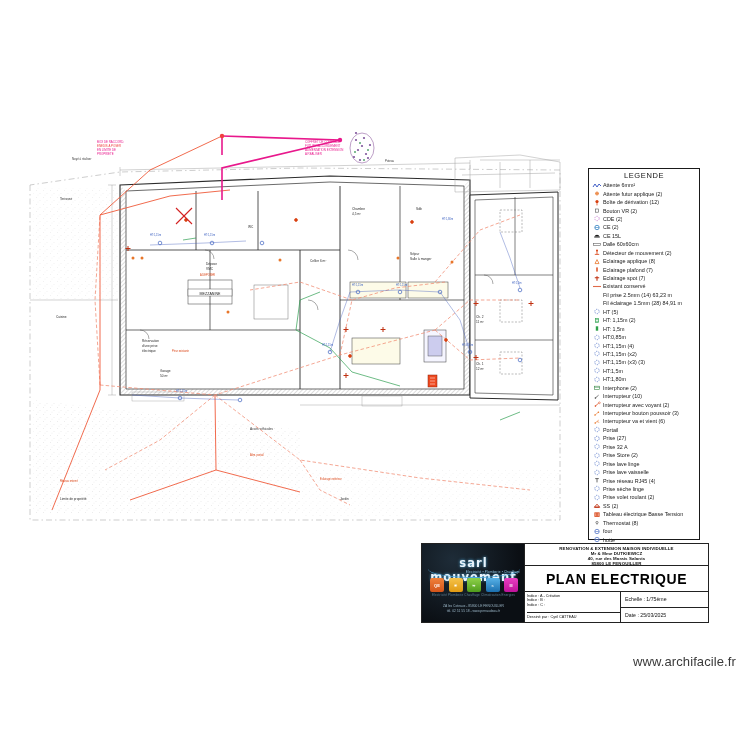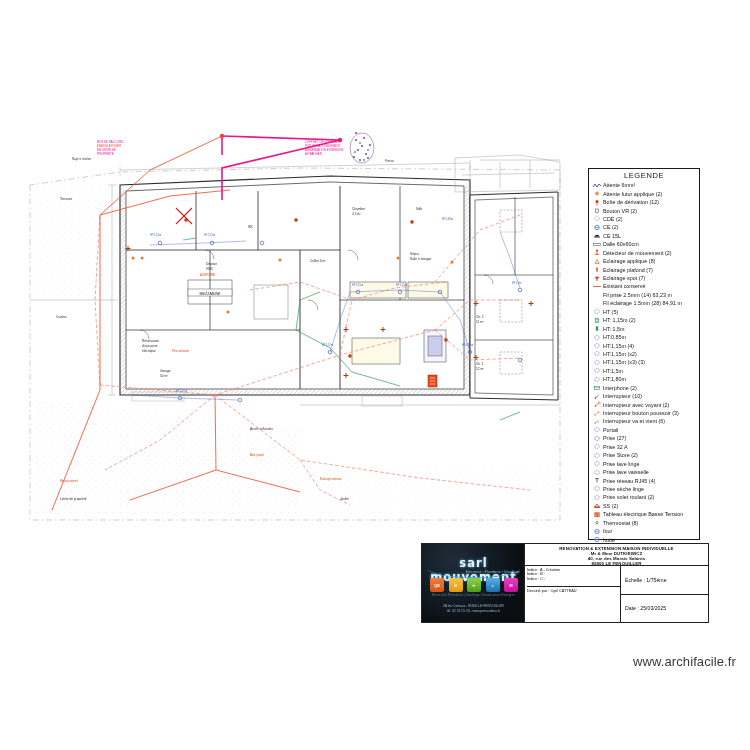--- a/index.html
+++ b/index.html
@@ -909,20 +909,21 @@
     </div>
 
     <div id="tb-right">
       <div id="tb-client">
         <div class="tb-client-line">RENOVATION &amp; EXTENSION MAISON INDIVIDUELLE</div>
         <div class="tb-client-line">Mr &amp; Mme DUTKIEWICZ</div>
         <div class="tb-client-line">40, rue des Marais Salants</div>
         <div class="tb-client-line">85800 LE FENOUILLER</div>
       </div>
 
+      <div id="tb-plantitle">PLAN ELECTRIQUE</div>
 
       <div id="tb-bottom">
         <div id="tb-indices">
           <div class="tb-index-line">Indice : A - Création</div>
           <div class="tb-index-line">Indice : B :</div>
           <div class="tb-index-line">Indice : C :</div>
           <div id="tb-drawnby">Dessiné par : Cyril CATTEAU</div>
         </div>
         <div id="tb-scaledate">
           <div class="tb-sd-cell top">Echelle : 1/75ème</div>

